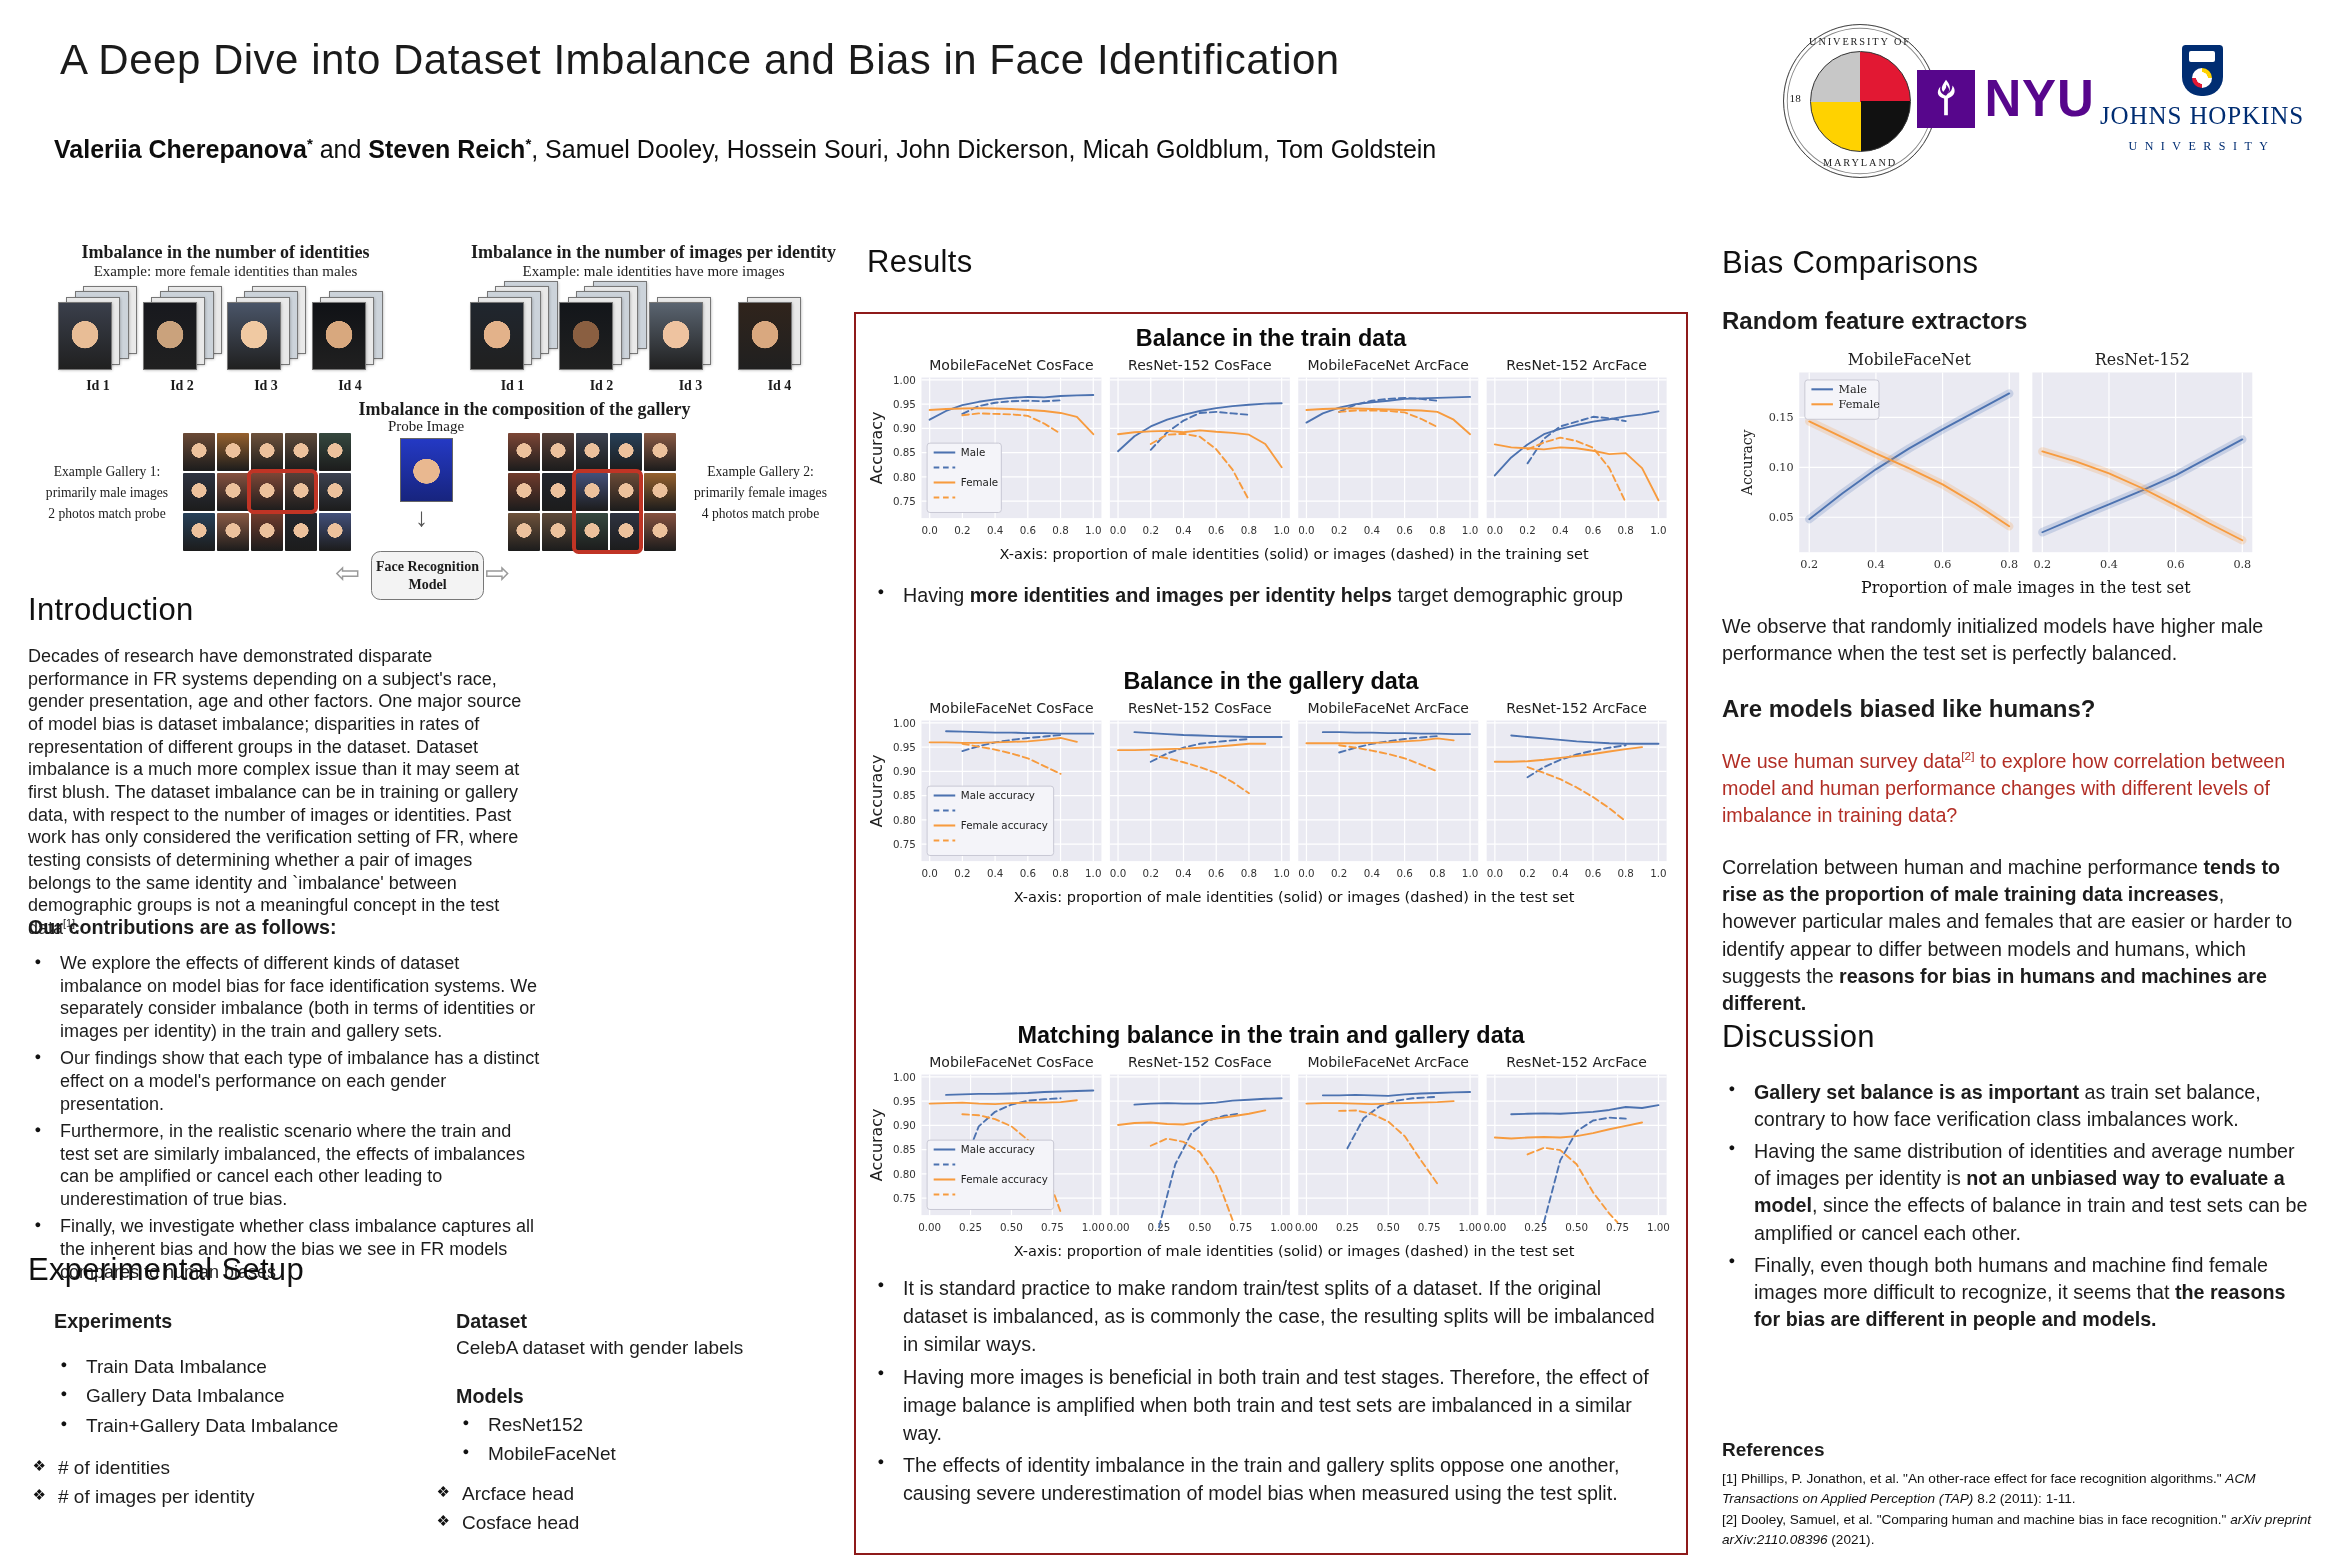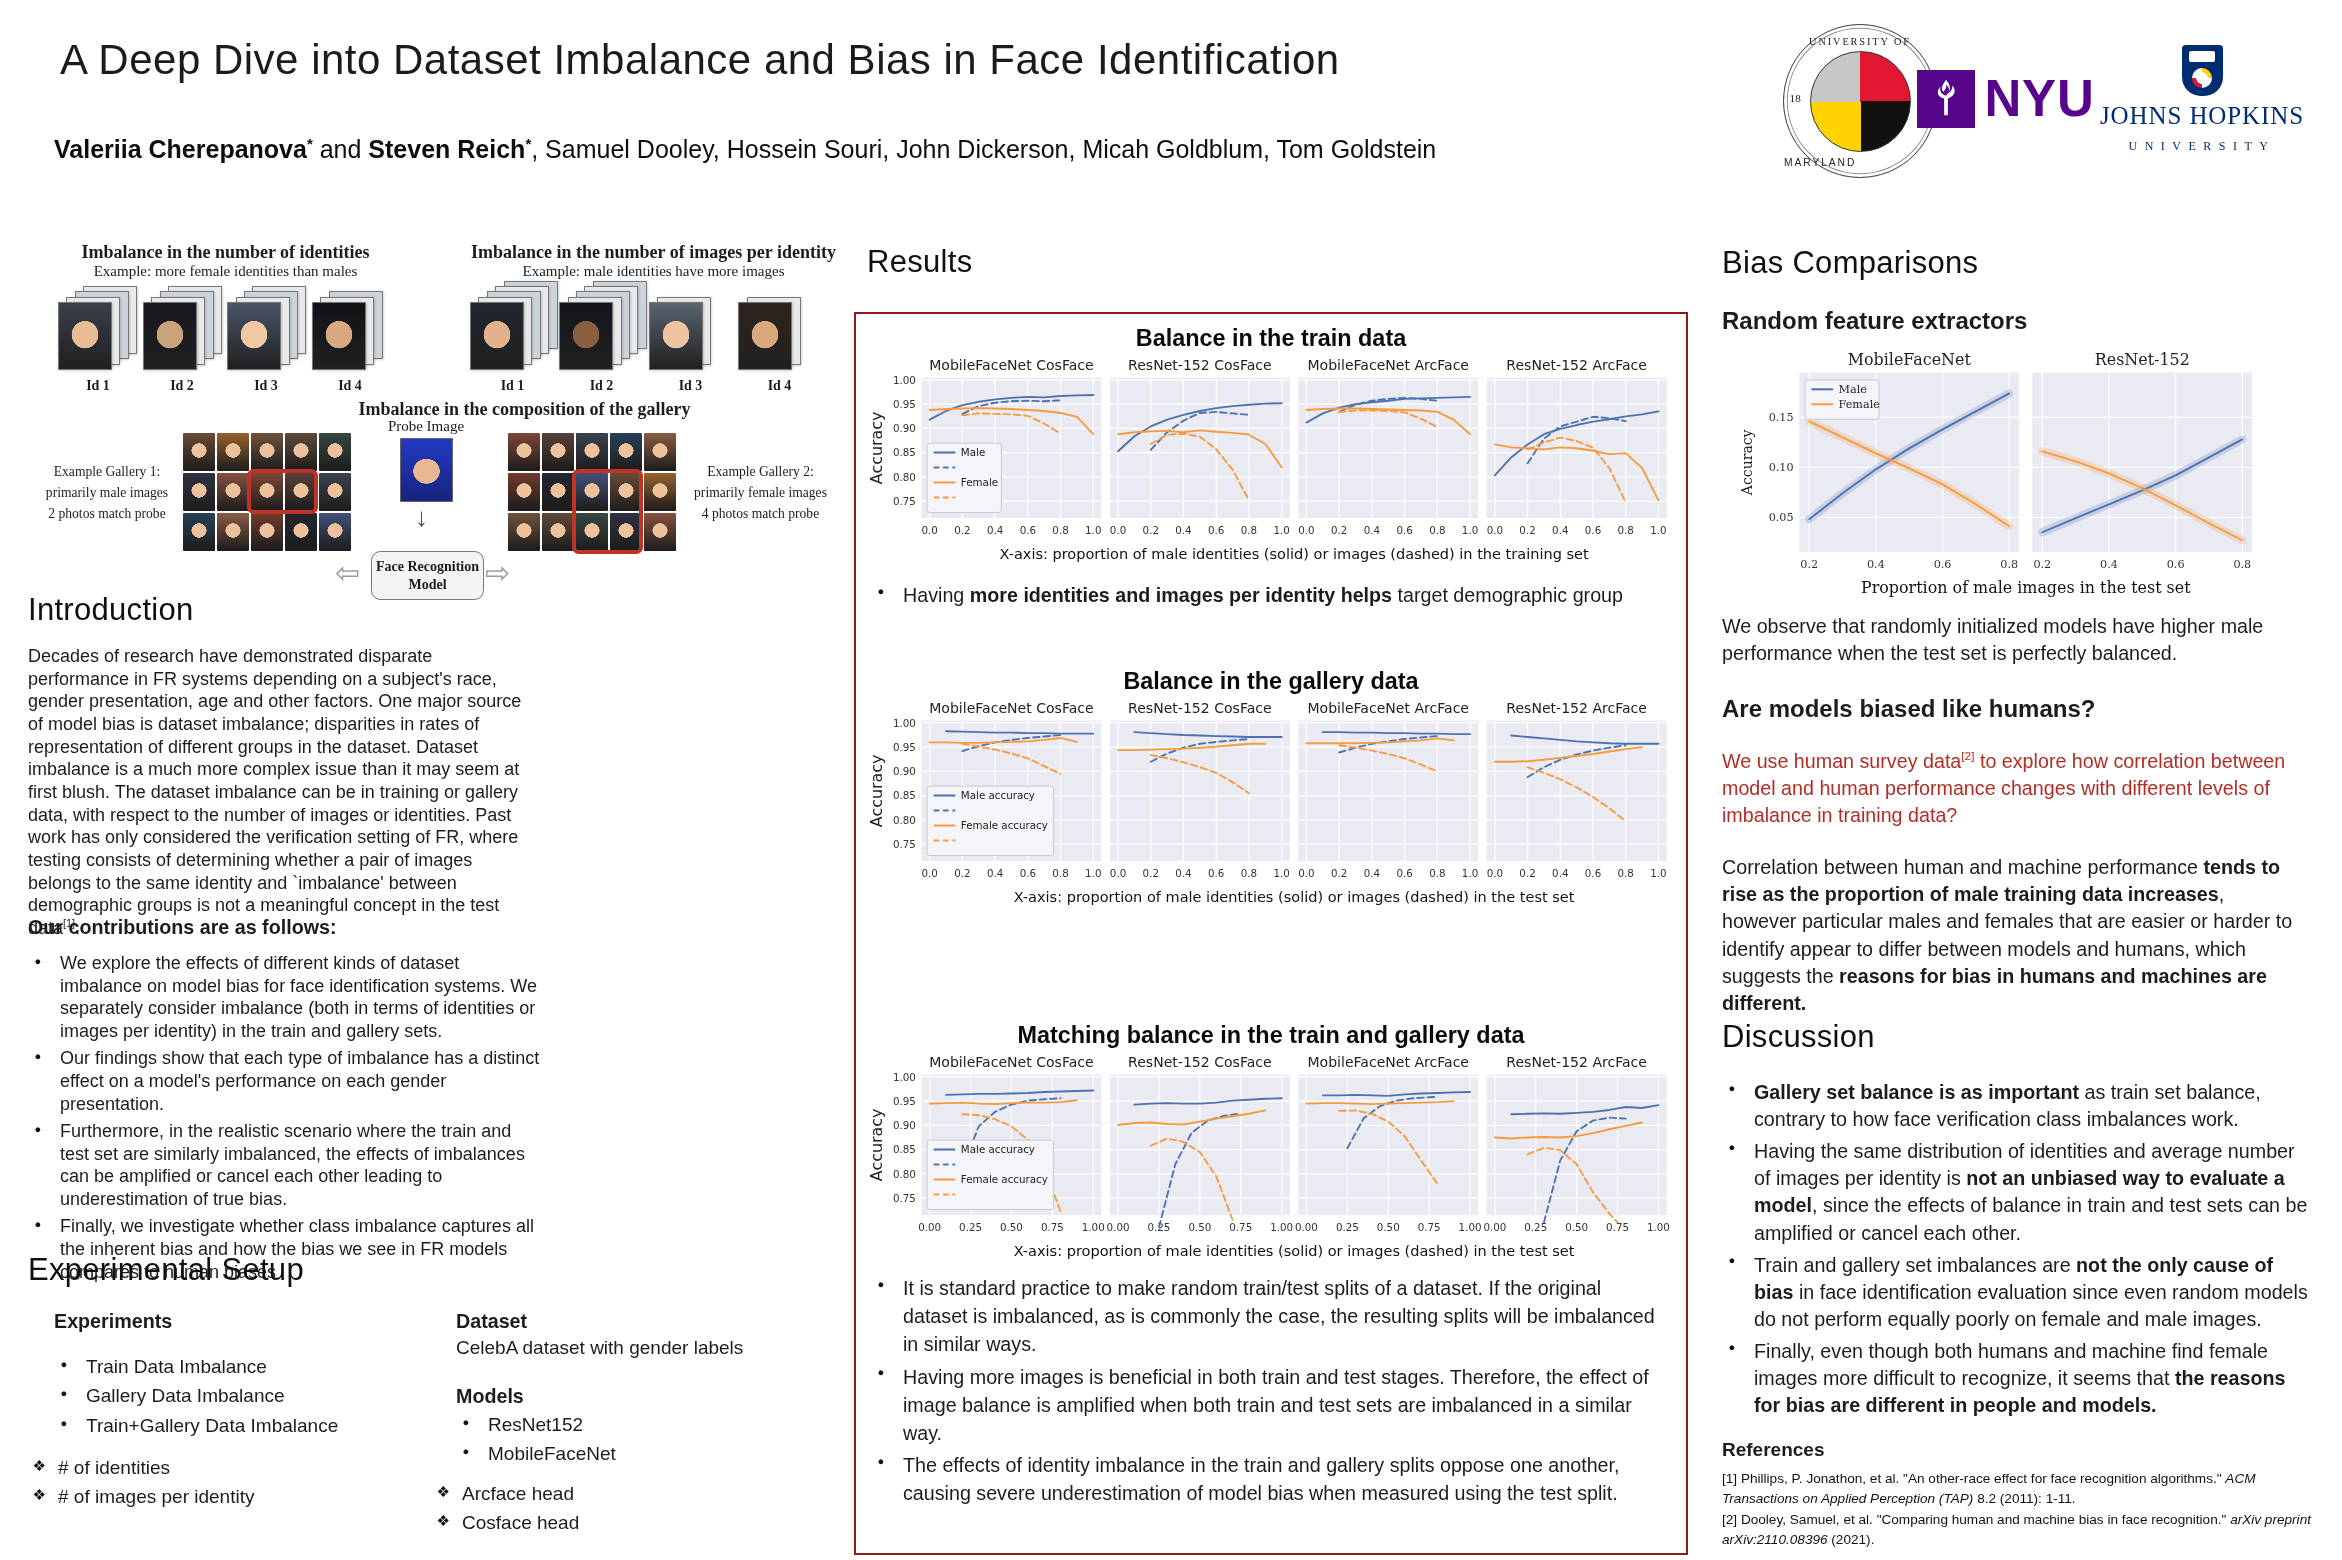--- a/index.html
+++ b/index.html
@@ -13,21 +13,21 @@
   .authors{left:54px;top:135px;font-size:25px;color:#0d0d0d;text-align:right;}
 
   
   .umd{left:1735px;top:24px;width:152px;height:152px;margin-left:48px;}
   .umd-outer{width:152px;height:152px;border-radius:50%;border:1.9px solid #444;background:#fff;
              box-shadow:inset 0 0 0 2.8px #fff, inset 0 0 0 3.7px #888;position:relative;}
   .umd-globe{position:absolute;left:26px;top:26px;width:99px;height:99px;border-radius:50%;
              background:conic-gradient(#e21833 0 90deg,#111 90deg 180deg,#ffd200 180deg 270deg,#c7c7c7 270deg 360deg);
              border:1.9px solid #333;}
   .umd-top{position:absolute;left:0;top:11.2px;width:100%;text-align:center;font-size:10.3px;letter-spacing:1.9px;color:#222;font-family:"Liberation Serif",serif;}
-  .umd-bottom{position:absolute;left:0;bottom:9.4px;width:100%;font-size:10.3px;letter-spacing:1.9px;color:#222;font-family:Liberation Sans, sans-serif;}
+  .umd-bottom{position:absolute;left:0;bottom:9.4px;width:100%;text-align:center;font-size:10.3px;letter-spacing:1.9px;color:#222;font-family:Liberation Serif, serif;}
   .umd-yl{position:absolute;left:5.6px;top:67px;font-size:11.2px;color:#222;font-family:"Liberation Serif",serif;}
   .umd-yr{position:absolute;right:5.6px;top:67px;font-size:11.2px;color:#222;font-family:"Liberation Serif",serif;}
 
   .nyu{left:1917px;top:69px;display:flex;align-items:center;gap:9.4px;}
   .nyu-box{width:58px;height:58px;background:#57068c;display:flex;align-items:center;justify-content:center;}
   .nyu-text{font-size:51px;font-weight:800;color:#57068c;letter-spacing:0.9px;}
 
   .jhu{left:2082px;top:45px;width:240px;text-align:center;color:#002d72;font-family:"Liberation Serif",serif;}
   .jhu-shield{width:41px;height:51px;margin:0 auto 5.6px auto;background:#002d72;border-radius:3.7px 3.7px 19px 19px;position:relative;}
   .jhu-shield::before{content:"";position:absolute;left:7.5px;top:5.6px;width:26px;height:11.2px;background:#fff;border-radius:1.9px;}
@@ -631,21 +631,20 @@
   <div class="abs right-p" style="left:1722px;top:613px;width:570px">We observe that randomly initialized models have higher male performance when the test set is perfectly balanced.</div>
 
   <div class="abs h2b" style="left:1722px;top:695px">Are models biased like humans?</div>
   <div class="abs right-p red-text" style="left:1722px;top:748px;width:575px"><span>We use human survey data</span><sup>[2]</sup><span> to explore how correlation between model and human performance changes with different levels of imbalance in training data?</span></div>
   <div class="abs right-p" style="left:1722px;top:854px;width:579px"><span>Correlation between human and machine performance </span><span style="font-weight: 700;">tends to rise as the proportion of male training data increases</span><span>, however particular males and females that are easier or harder to identify appear to differ between models and humans, which suggests the </span><span style="font-weight: 700;">reasons for bias in humans and machines are different.</span></div>
 
   <div class="abs h1" style="left:1722px;top:1019px">Discussion</div>
   <ul class="abs dots right-p disc" style="left:1722px;top:1079px;width:592px">
     <li><span style="font-weight: 700;">Gallery set balance is as important</span><span> as train set balance, contrary to how face verification class imbalances work.</span></li>
     <li><span>Having the same distribution of identities and average number of images per identity is </span><span style="font-weight: 700;">not an unbiased way to evaluate a model</span><span>, since the effects of balance in train and test sets can be amplified or cancel each other.</span></li>
-    <li><span>Train and gallery set imbalances are </span><span style="font-weight: 700;">not the only cause of bias</span><span> in face identification evaluation since even random models do not perform equally poorly on female and male images.</span></li>
     <li><span>Finally, even though both humans and machine find female images more difficult to recognize, it seems that </span><span style="font-weight: 700;">the reasons for bias are different in people and models.</span></li>
   </ul>
 
   <div class="abs refs-h" style="left:1722px;top:1439px">References</div>
   <div class="abs refs" style="left:1722px;top:1469px;width:609px">
     <div><span>[1] Phillips, P. Jonathon, et al. "An other-race effect for face recognition algorithms." </span><span style="font-style: italic;">ACM Transactions on Applied Perception (TAP)</span><span> 8.2 (2011): 1-11.</span></div>
     <div><span>[2] Dooley, Samuel, et al. "Comparing human and machine bias in face recognition." </span><span style="font-style: italic;">arXiv preprint arXiv:2110.08396</span><span> (2021).</span></div>
   </div>
 
 </div>

